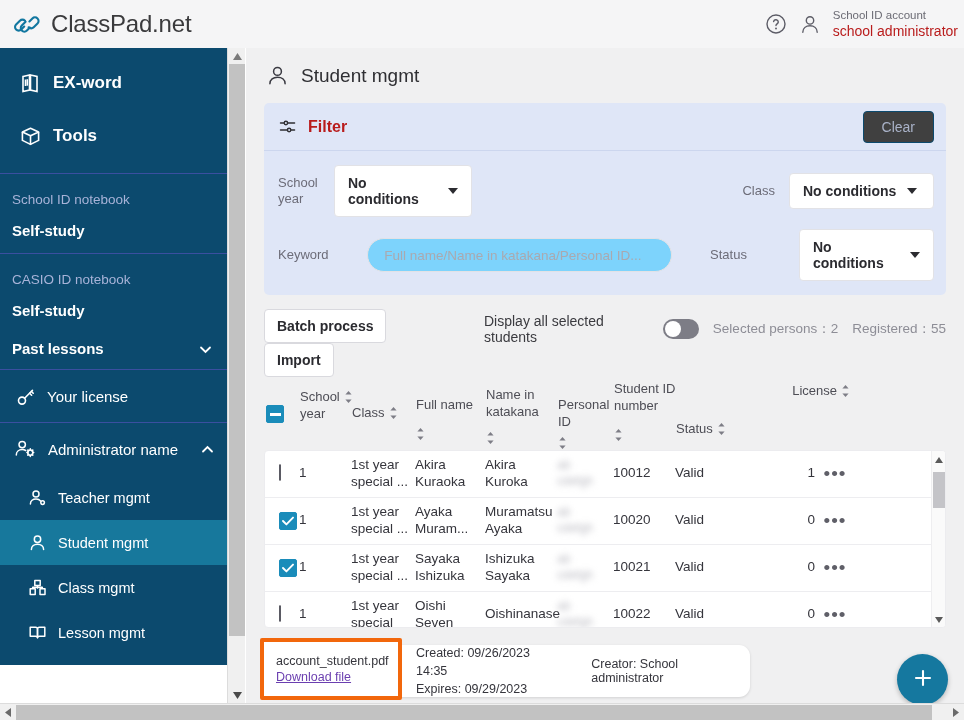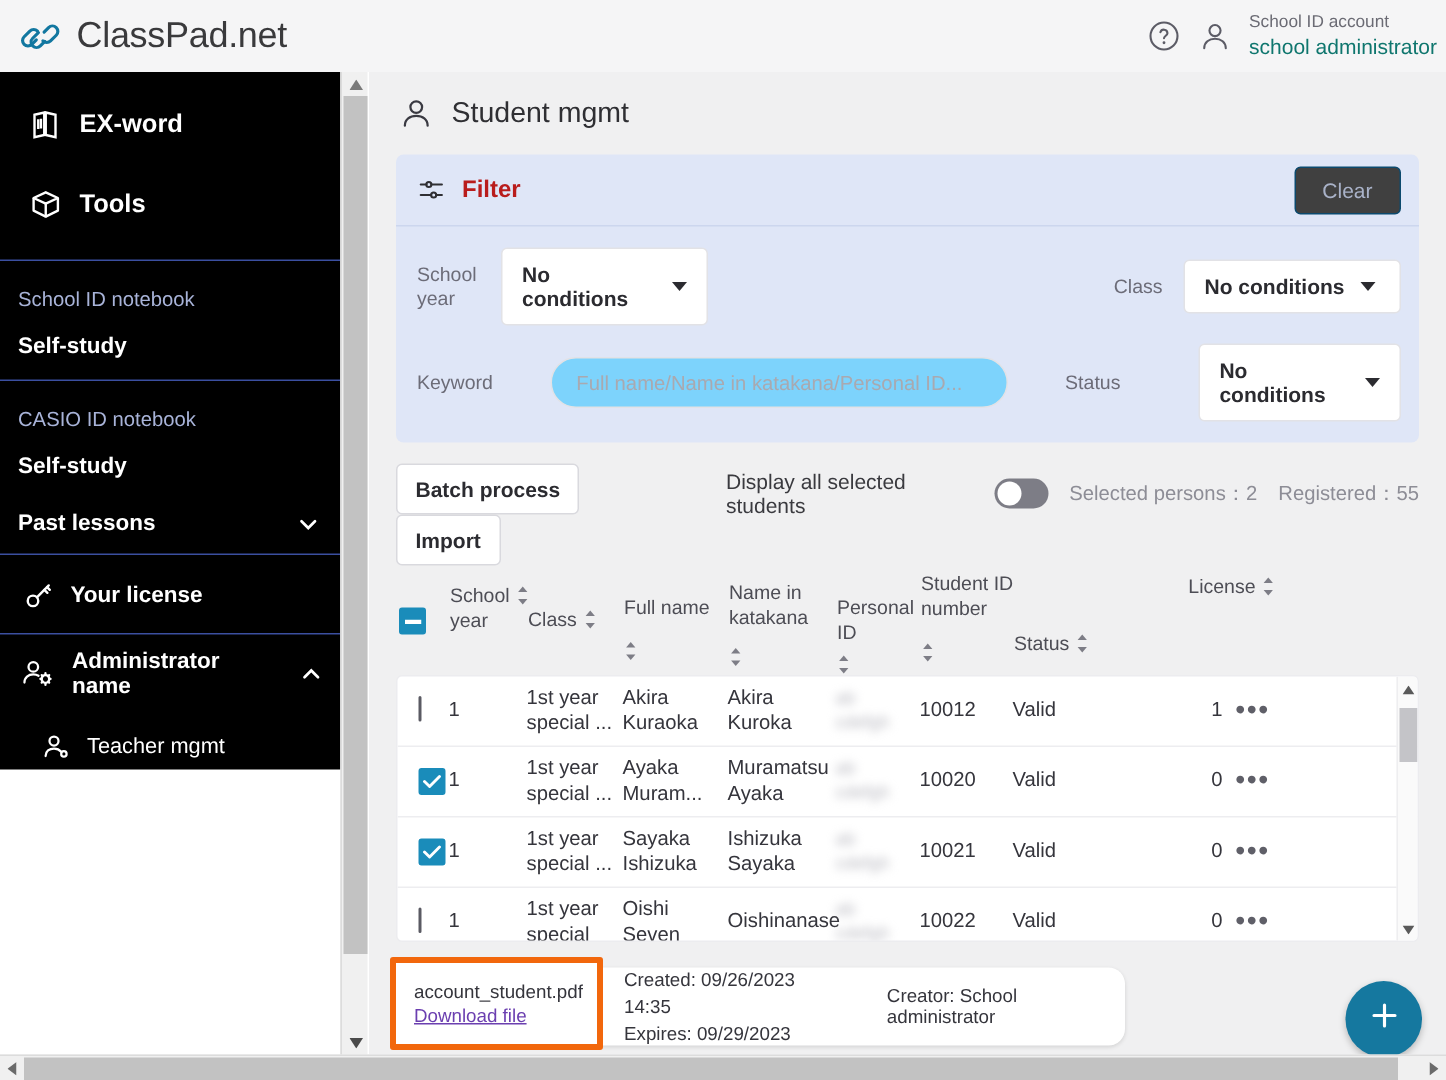--- a/index.html
+++ b/index.html
@@ -23,44 +23,44 @@
     font-size: 24px; color: #3a3a3c; letter-spacing: -0.2px;
     font-family: "Liberation Sans", sans-serif;
   }
   .topbar-right {
     position: absolute; right: 6px; top: 0; height: 48px;
     display: flex; align-items: center; gap: 12px;
   }
   .help-icon, .user-icon { width: 22px; height: 22px; flex: none; }
   .acct { line-height: 1.15; }
   .acct-top { font-size: 11.5px; color: #6b6b74; }
-  .acct-bottom { font-size: 14px; color: #0f766e; }
+  .acct-bottom { font-size: 14px; color: #b91c1c; }
 
   
   .sidebar {
-    position: absolute; left: 0; top: 48px; width: 227px; height: 465px;
-    background: #000000; overflow: hidden;
+    position: absolute; left: 0; top: 48px; width: 227px; height: 617px;
+    background: #0c4a6e; overflow: hidden;
   }
   .side-top-item {
     display: flex; align-items: center; gap: 14px;
     height: 53px; padding-left: 20px;
     color: #ffffff; font-size: 17px; font-weight: bold;
   }
   .side-divider { height: 1px; background: #3b4fa0; margin: 0; }
   .side-group-label {
     padding: 18px 0 8px 12px; font-size: 13.5px; color: #a8b3d8;
   }
   .side-link {
     display: flex; align-items: flex-end; justify-content: space-between;
     padding: 7px 14px 12px 12px; color: #ffffff; font-size: 15px; font-weight: bold;
   }
   .side-link.plain { padding-bottom: 14px; }
   .side-icon-item {
     display: flex; align-items: center; gap: 12px;
-    height: 52px; padding-left: 14px; color: #fff; font-size: 15px; font-weight: bold;
+    height: 52px; padding-left: 14px; color: #fff; font-size: 15px; font-weight: normal;
   }
   .side-icon-item .chev { margin-left: auto; margin-right: 12px; }
   .sub-item {
     display: flex; align-items: center; gap: 11px;
     height: 45px; padding-left: 28px; color: #ffffff; font-size: 14.5px;
   }
   .sub-item.active { background: #17789c; }
   .ico { width: 19px; height: 19px; flex: none; }
   .ico svg { display: block; }
 

